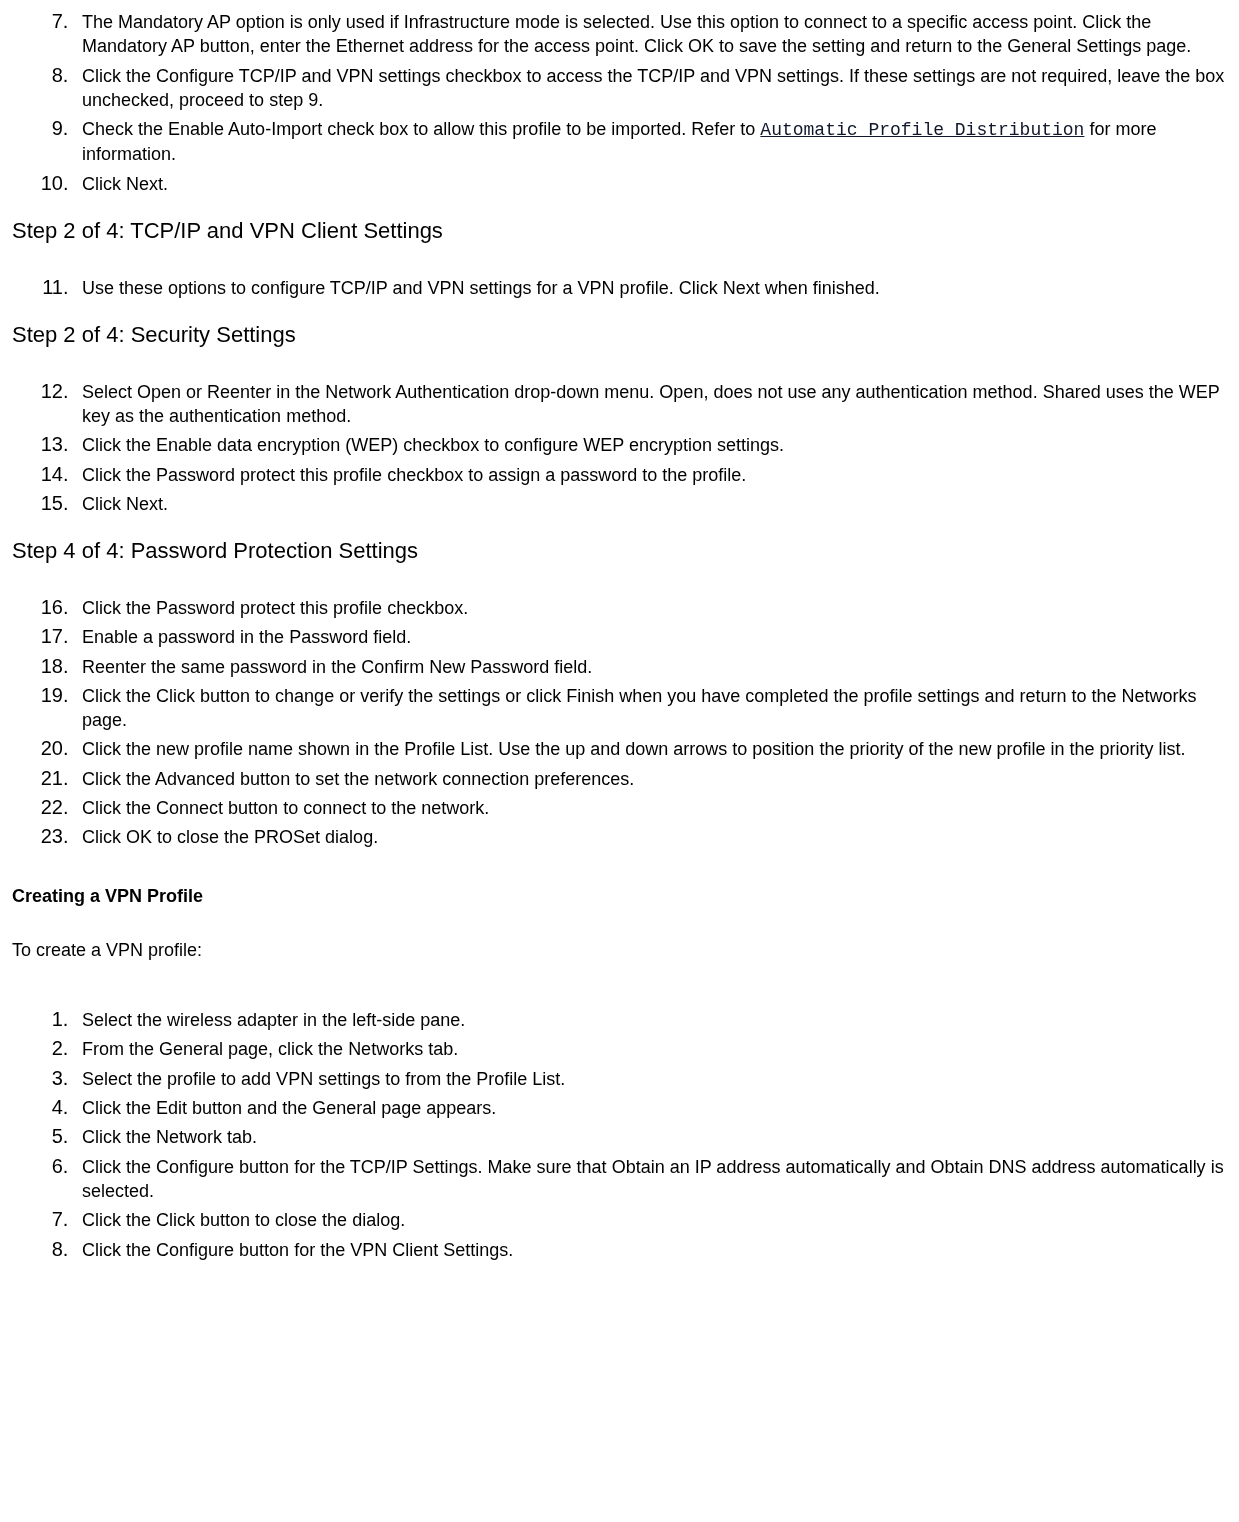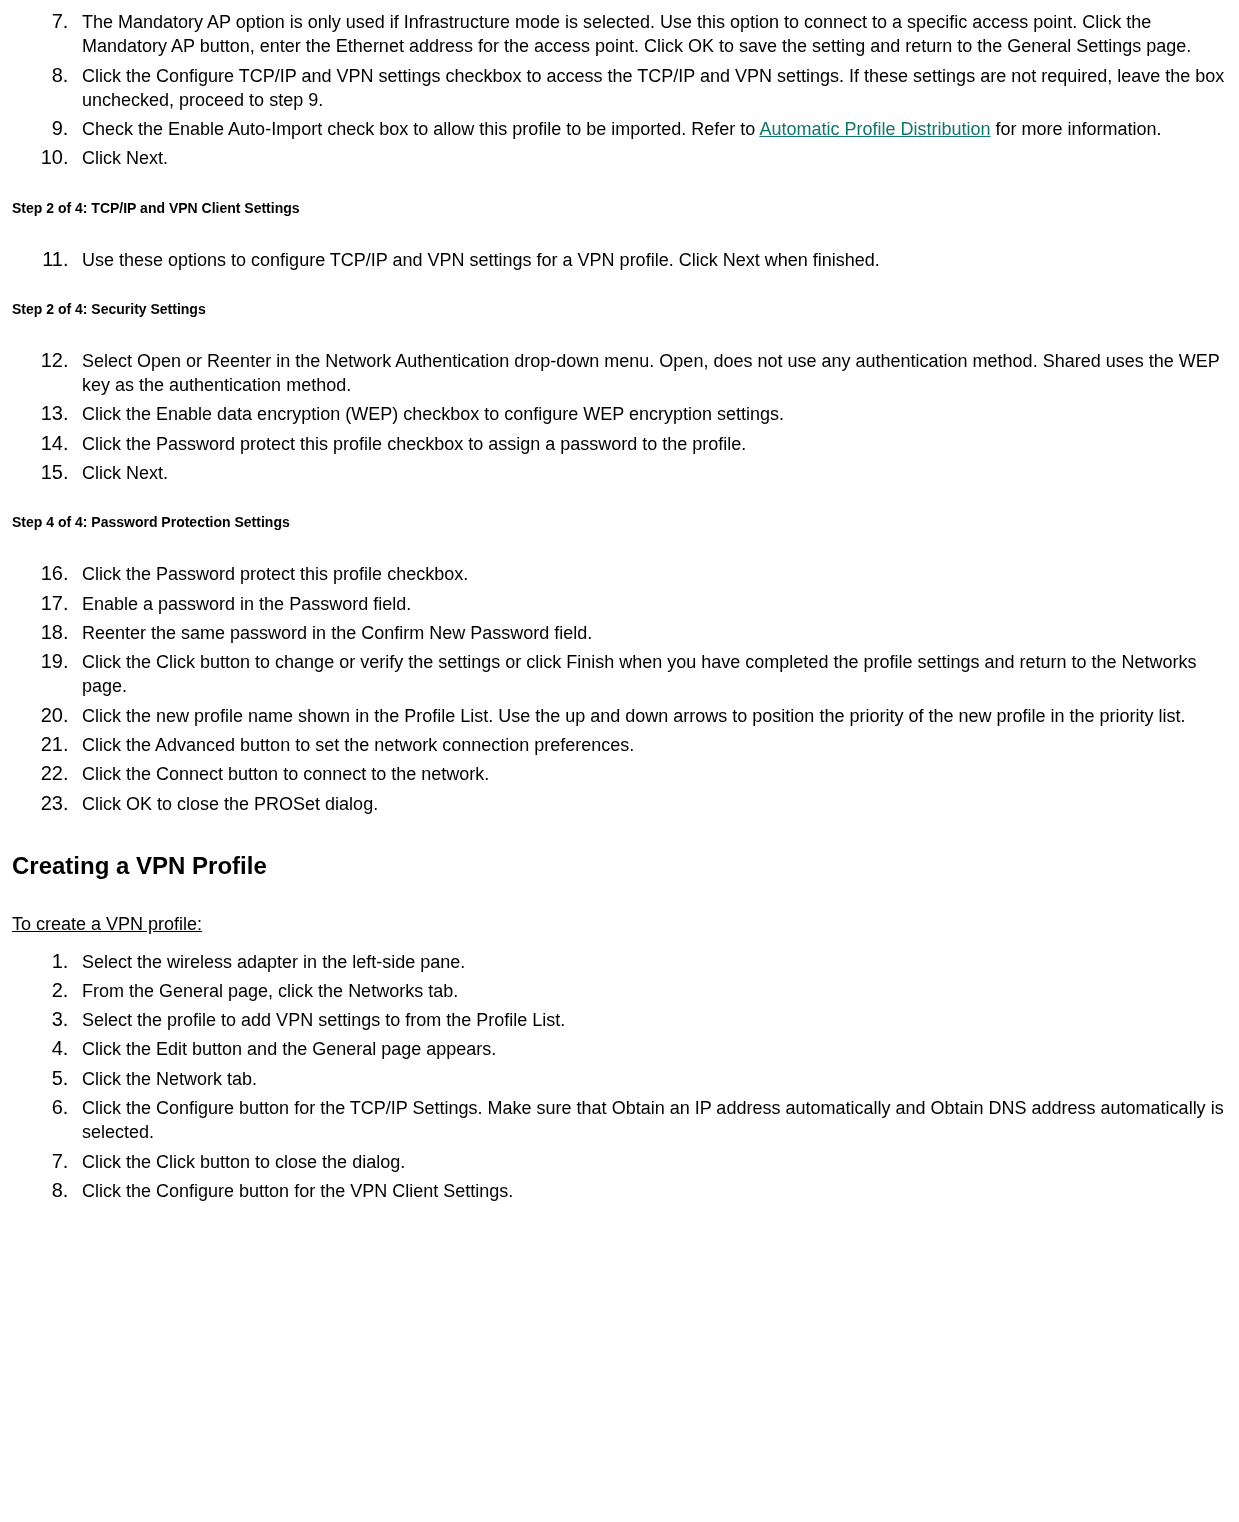--- a/index.html
+++ b/index.html
@@ -16,39 +16,39 @@
     padding-left: 62px;
   }
   ol li {
     padding-left: 8px;
     margin-bottom: 3px;
   }
   ol li::marker {
     font-size: 20px;
   }
   .step-heading {
-    font-weight: bold;
-    font-size: 14px;
-    margin: 28px 0 28px 0;
+    font-weight: normal;
+    font-size: 22px;
+    margin: 12px 0 28px 0;
   }
   .section-heading {
     font-weight: bold;
-    font-size: 24px;
+    font-size: 18px;
     margin: 34px 0 30px 0;
   }
   .intro {
-    margin: 0 0 11px 0;
-    text-decoration: underline;
+    margin: 0 0 44px 0;
   }
   .b {
     font-weight: normal;
   }
   a {
-    color: #0f766e;
+    color: #0f172a;
     text-decoration: underline;
+    font-family: Liberation Mono, monospace;
   }
 </style>
 </head>
 <body>
 
 <ol id="ol1" start="7">
     <li>The Mandatory AP option is only used if Infrastructure mode is selected. Use this option to connect to a specific access point. Click the <span class="b">Mandatory AP</span> button, enter the Ethernet address for the access point. Click <span class="b">OK</span> to save the setting and return to the General Settings page.</li>
     <li>Click the <span class="b">Configure TCP/IP and VPN settings</span> checkbox to access the TCP/IP and VPN settings. If these settings are not required, leave the box unchecked, proceed to step 9.</li>
     <li>Check the <span class="b">Enable Auto-Import</span> check box to allow this profile to be imported. Refer to <a href="#">Automatic Profile Distribution</a> for more information.</li>
     <li>Click <span class="b">Next</span>.</li>

